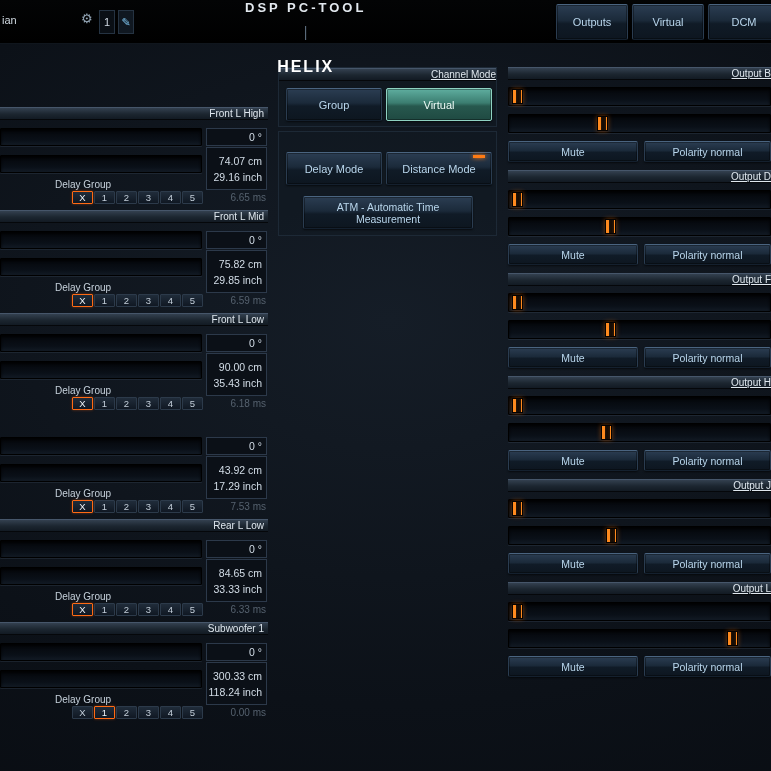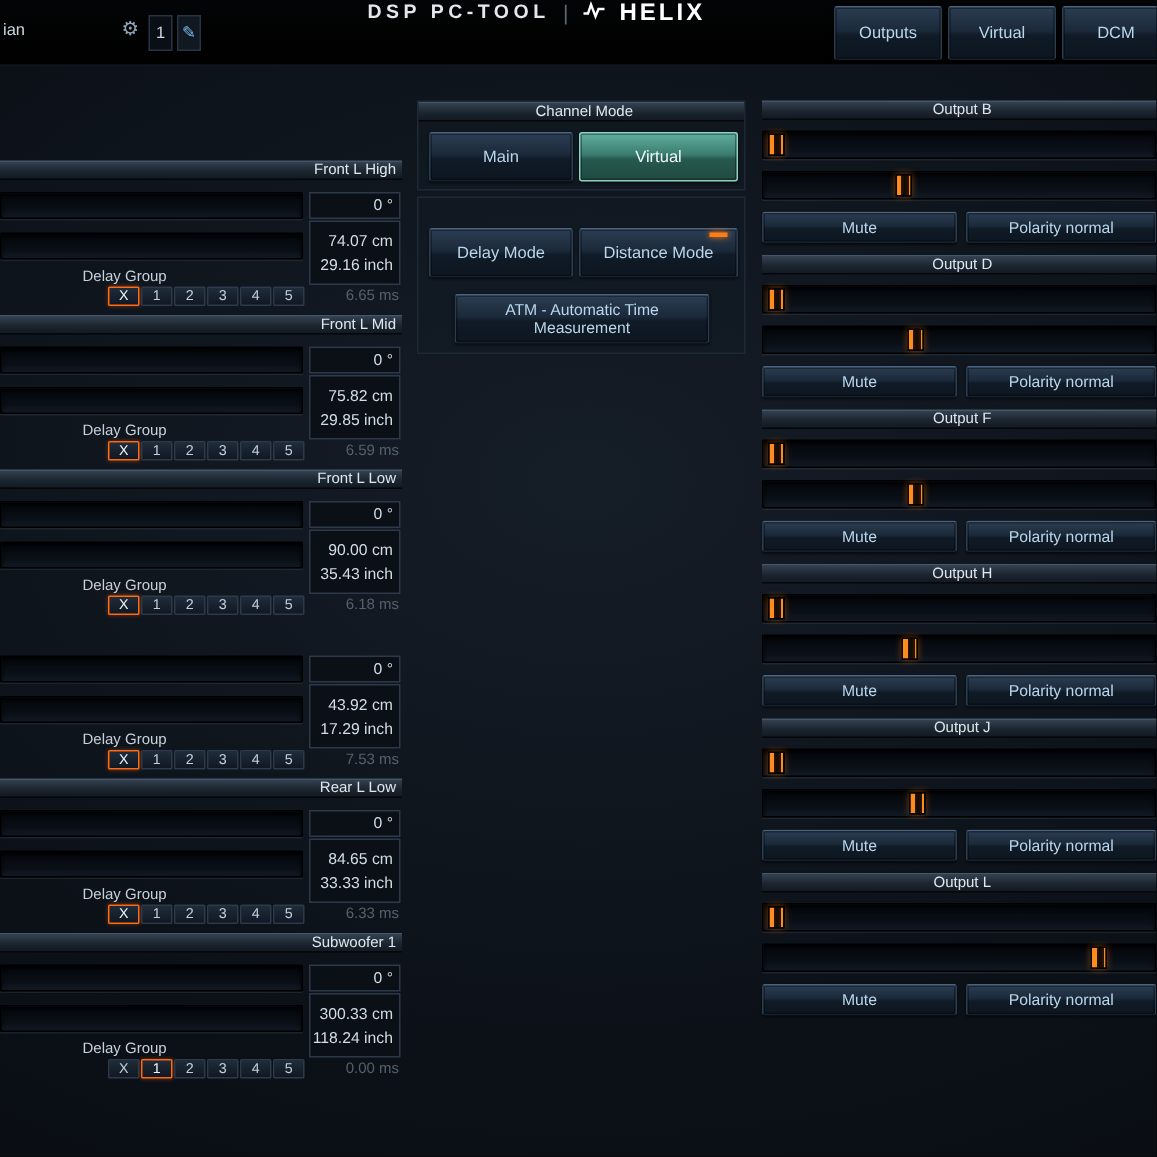--- a/index.html
+++ b/index.html
@@ -10,21 +10,21 @@
 
   
   #topbar { position:absolute; top:0; left:0; width:771px; height:44px;
     background:linear-gradient(180deg,#030405,#000); border-bottom:1px solid #10161d; z-index:5; }
   #topbar .user { position:absolute; left:2px; top:14px; font-size:11px; color:#cfd8e0; }
   #topbar .gear { position:absolute; left:81px; top:12px; font-size:13px; color:#93a5b5; line-height:1; }
   #topbar .numbox, #topbar .editbox { position:absolute; top:10px; width:16px; height:24px;
     border:1px solid #253342; background:#0a0f15; text-align:center; line-height:22px; font-size:11px; }
   #topbar .numbox { left:99px; color:#d0d9e2; }
   #topbar .editbox { left:118px; color:#7cc0ea; background:#101821; }
-  #logo { position:absolute; left:245px; top:0; height:44px; display:flex; gap:9px; }
+  #logo { position:absolute; left:245px; top:0; height:44px; display:flex; align-items:center; gap:9px;flex-direction:column; }
   #logo .dsp { font-size:13px; font-weight:700; letter-spacing:3px; color:#e2e8ee; }
   #logo .sep { color:#5a6a7a; font-size:14px; }
   #logo .helix { font-size:16px; font-weight:700; letter-spacing:2px; color:#ffffff; }
   #tb-buttons { position:absolute; left:556px; top:4px; display:flex; gap:4px; }
   #tb-buttons button { width:72px; height:36px; font-size:11px; }
 
   
   .bigbtn { position:relative; border-radius:2px; color:#b9d6ec; font-family:Liberation Sans, sans-serif; font-size:11px;
     text-align:center; cursor:default;
     background:linear-gradient(180deg,#2b3d52 0%,#1b2a3a 45%,#101b27 55%,#0d1620 100%);
@@ -33,21 +33,21 @@
   .selected-teal { background:linear-gradient(180deg,#5fae9f 0%,#3b7d70 45%,#27584e 55%,#1f4a42 100%);
     border-color:#8fd2c2; color:#eefcf7; }
   .notch { position:absolute; top:2px; right:6px; width:12px; height:3px;
     background:#ff7b14; box-shadow:0 0 4px #ff7b14; }
 
   
   .sec-head { position:absolute; top:0; left:0; right:0; height:13px; line-height:12px; font-size:10px; color:#dfe7ee;
     background:linear-gradient(180deg,#33404f 0%,#1c2630 55%,#121a23 100%);
     border-top:1px solid #46566a; border-bottom:1px solid #05070a; }
   .sec-head.right { text-align:right; padding-right:4px; }
-  .sec-head.left  { text-align:center;  padding-left:4px; }
+  .sec-head.left  { text-align:right;  padding-left:4px;text-decoration:underline; }
 
   
   .track { position:absolute; background:linear-gradient(180deg,#04060a 0%,#0a1018 70%,#121a24 100%);
     border:1px solid #000; border-radius:1px;
     box-shadow: 0 1px 0 rgba(80,100,125,.22), inset 0 2px 3px rgba(0,0,0,.8); }
   .handle { position:absolute; top:1px; width:11px; height:15px; margin-left:-1px;
     background:linear-gradient(90deg,#ff8a1e 0,#ff8a1e 3px,#2a1505 3px,#120a04 5px,#2a1505 8px,#ff8a1e 8px,#ff8a1e 11px);
     border:1px solid #050302; box-shadow:0 0 5px rgba(255,120,10,.45); }
 
   
@@ -239,21 +239,21 @@
         <button class="dg">3</button>
         <button class="dg">4</button>
         <button class="dg">5</button>
       </div>
     </section>
   </div>
 
   <div class="panel" id="panel-cm">
     <div class="sec-head left">
       <span>Channel Mode</span></div>
-    <button class="bigbtn btn-a">Main</button>
+    <button class="bigbtn btn-a">Group</button>
     <button class="bigbtn btn-b selected-teal">Virtual</button>
   </div>
 
   <div class="panel" id="panel-tam">
     <button class="bigbtn btn-a">Delay Mode</button>
     <button class="bigbtn btn-b">
       <span>Distance Mode</span>
       <i class="notch"></i>
     </button>
     <button class="bigbtn atm-btn">ATM - Automatic Time Measurement</button>

